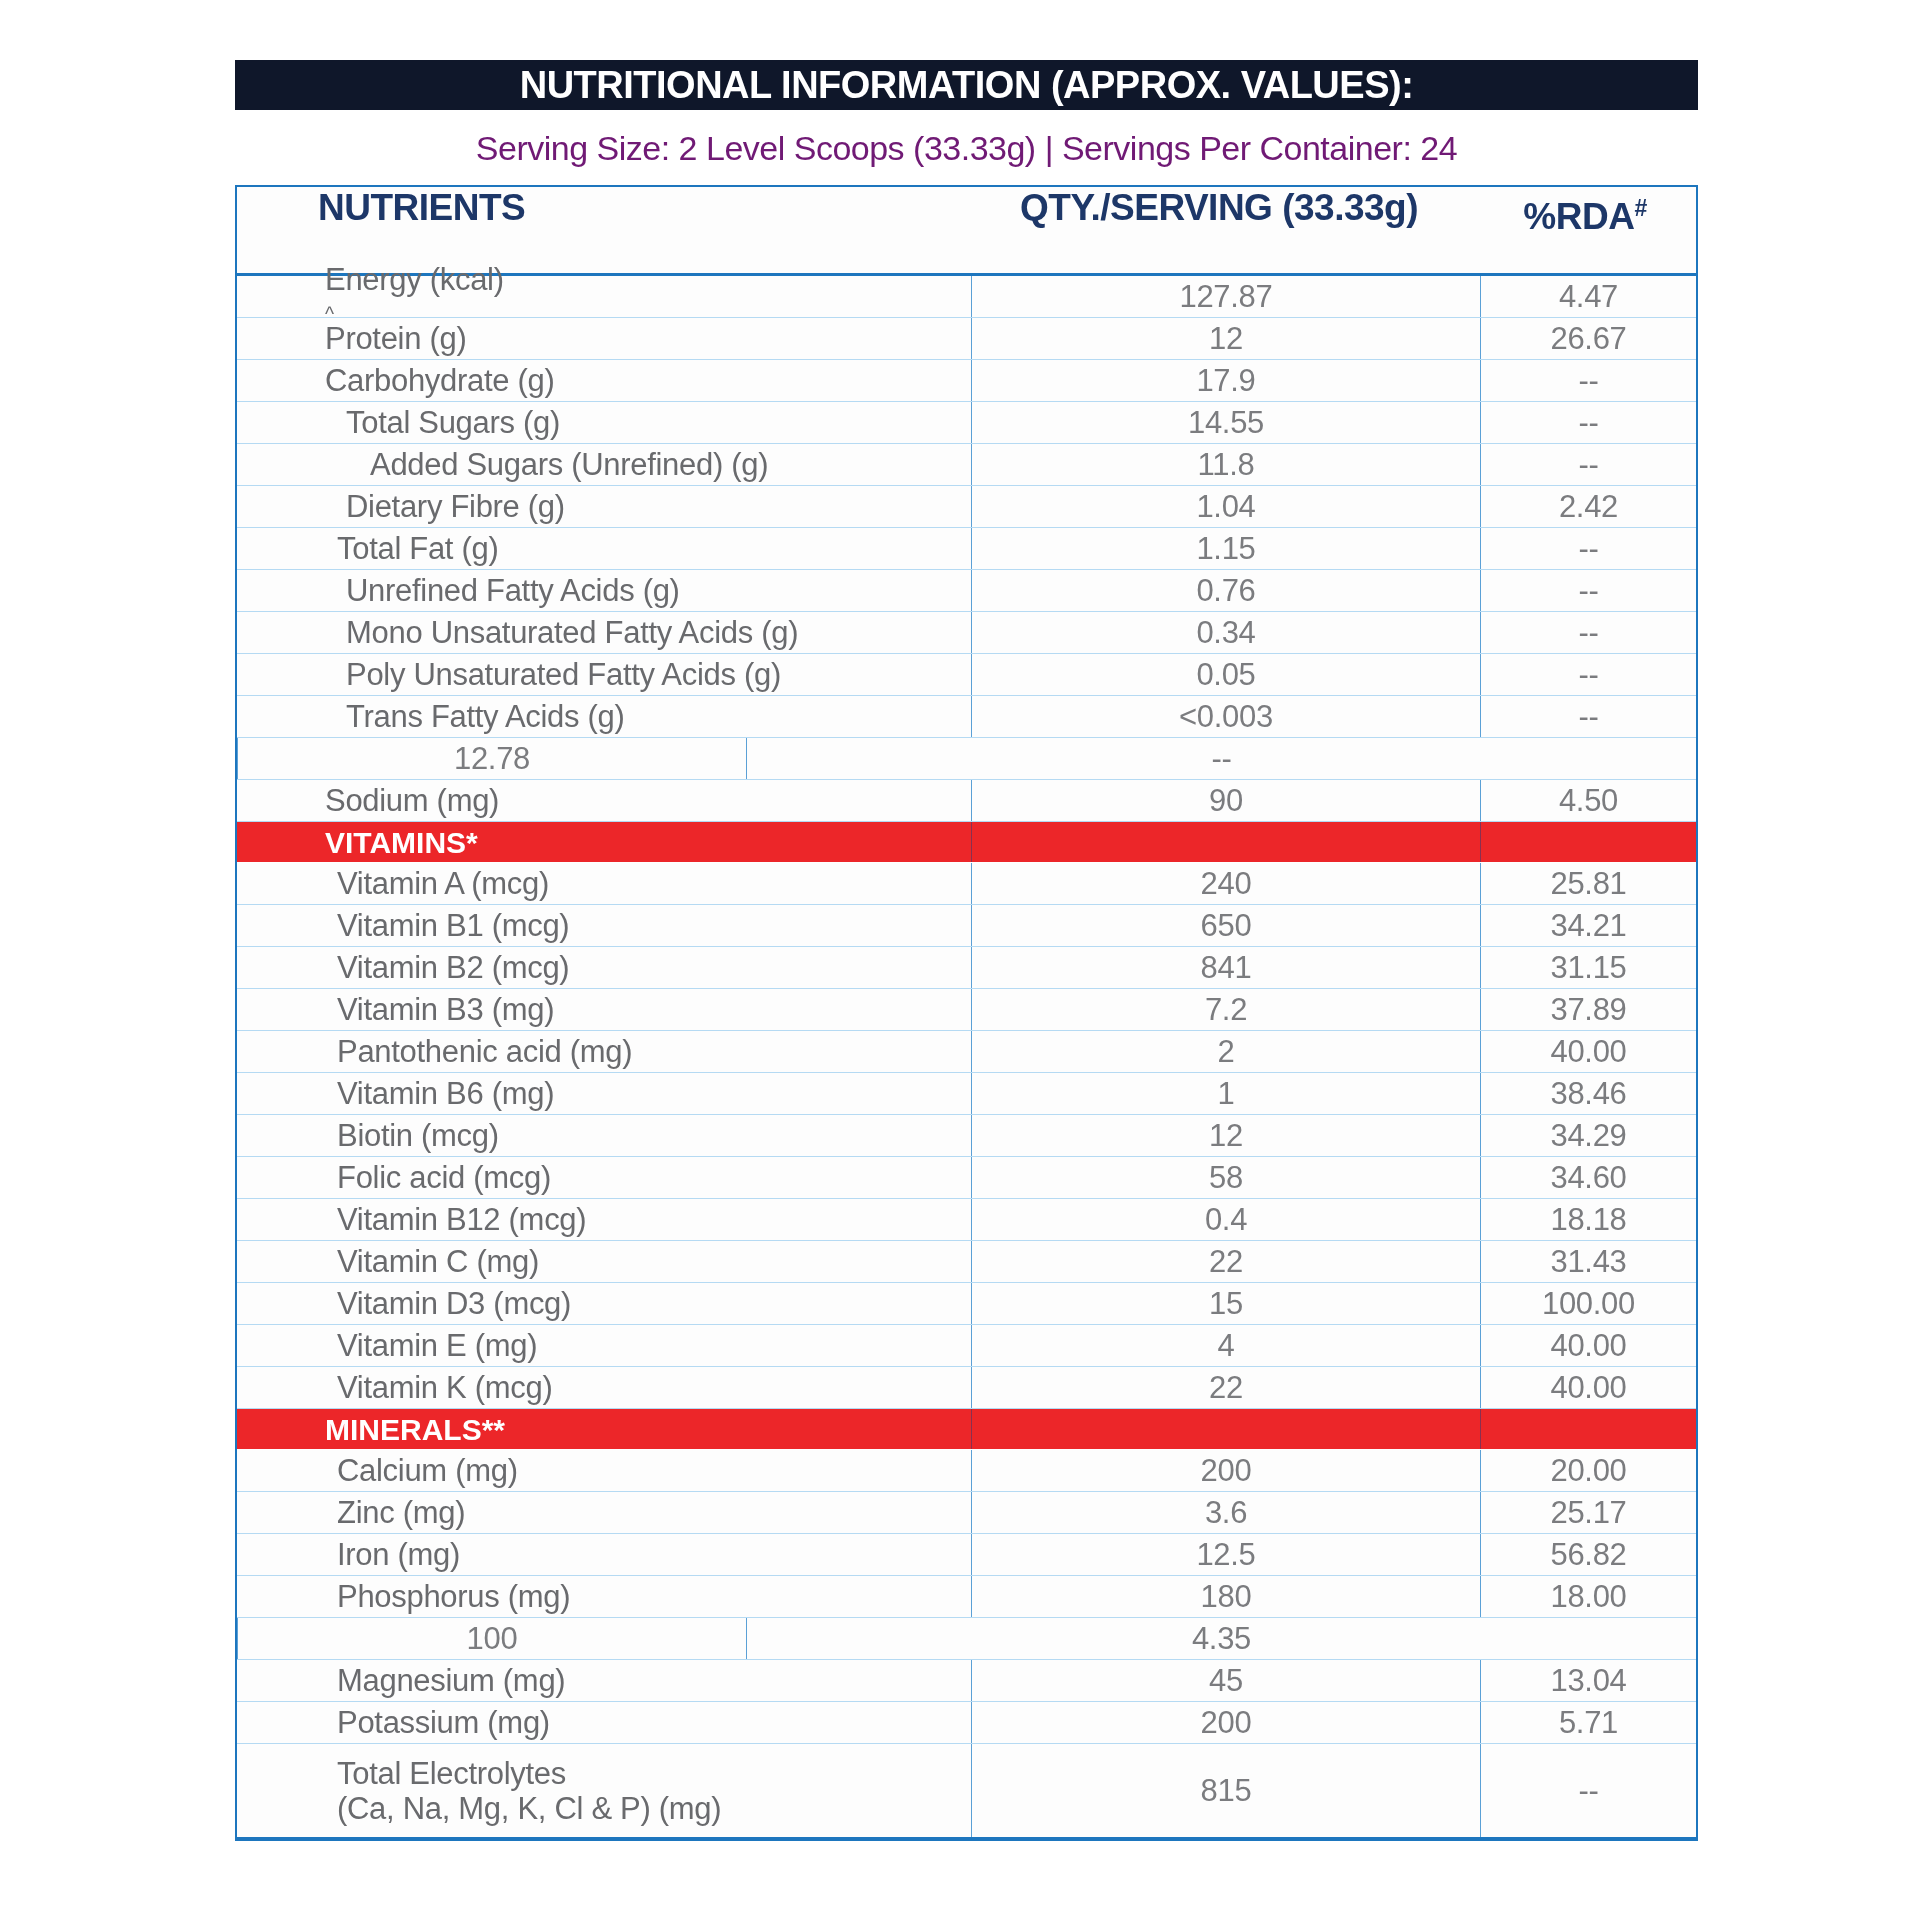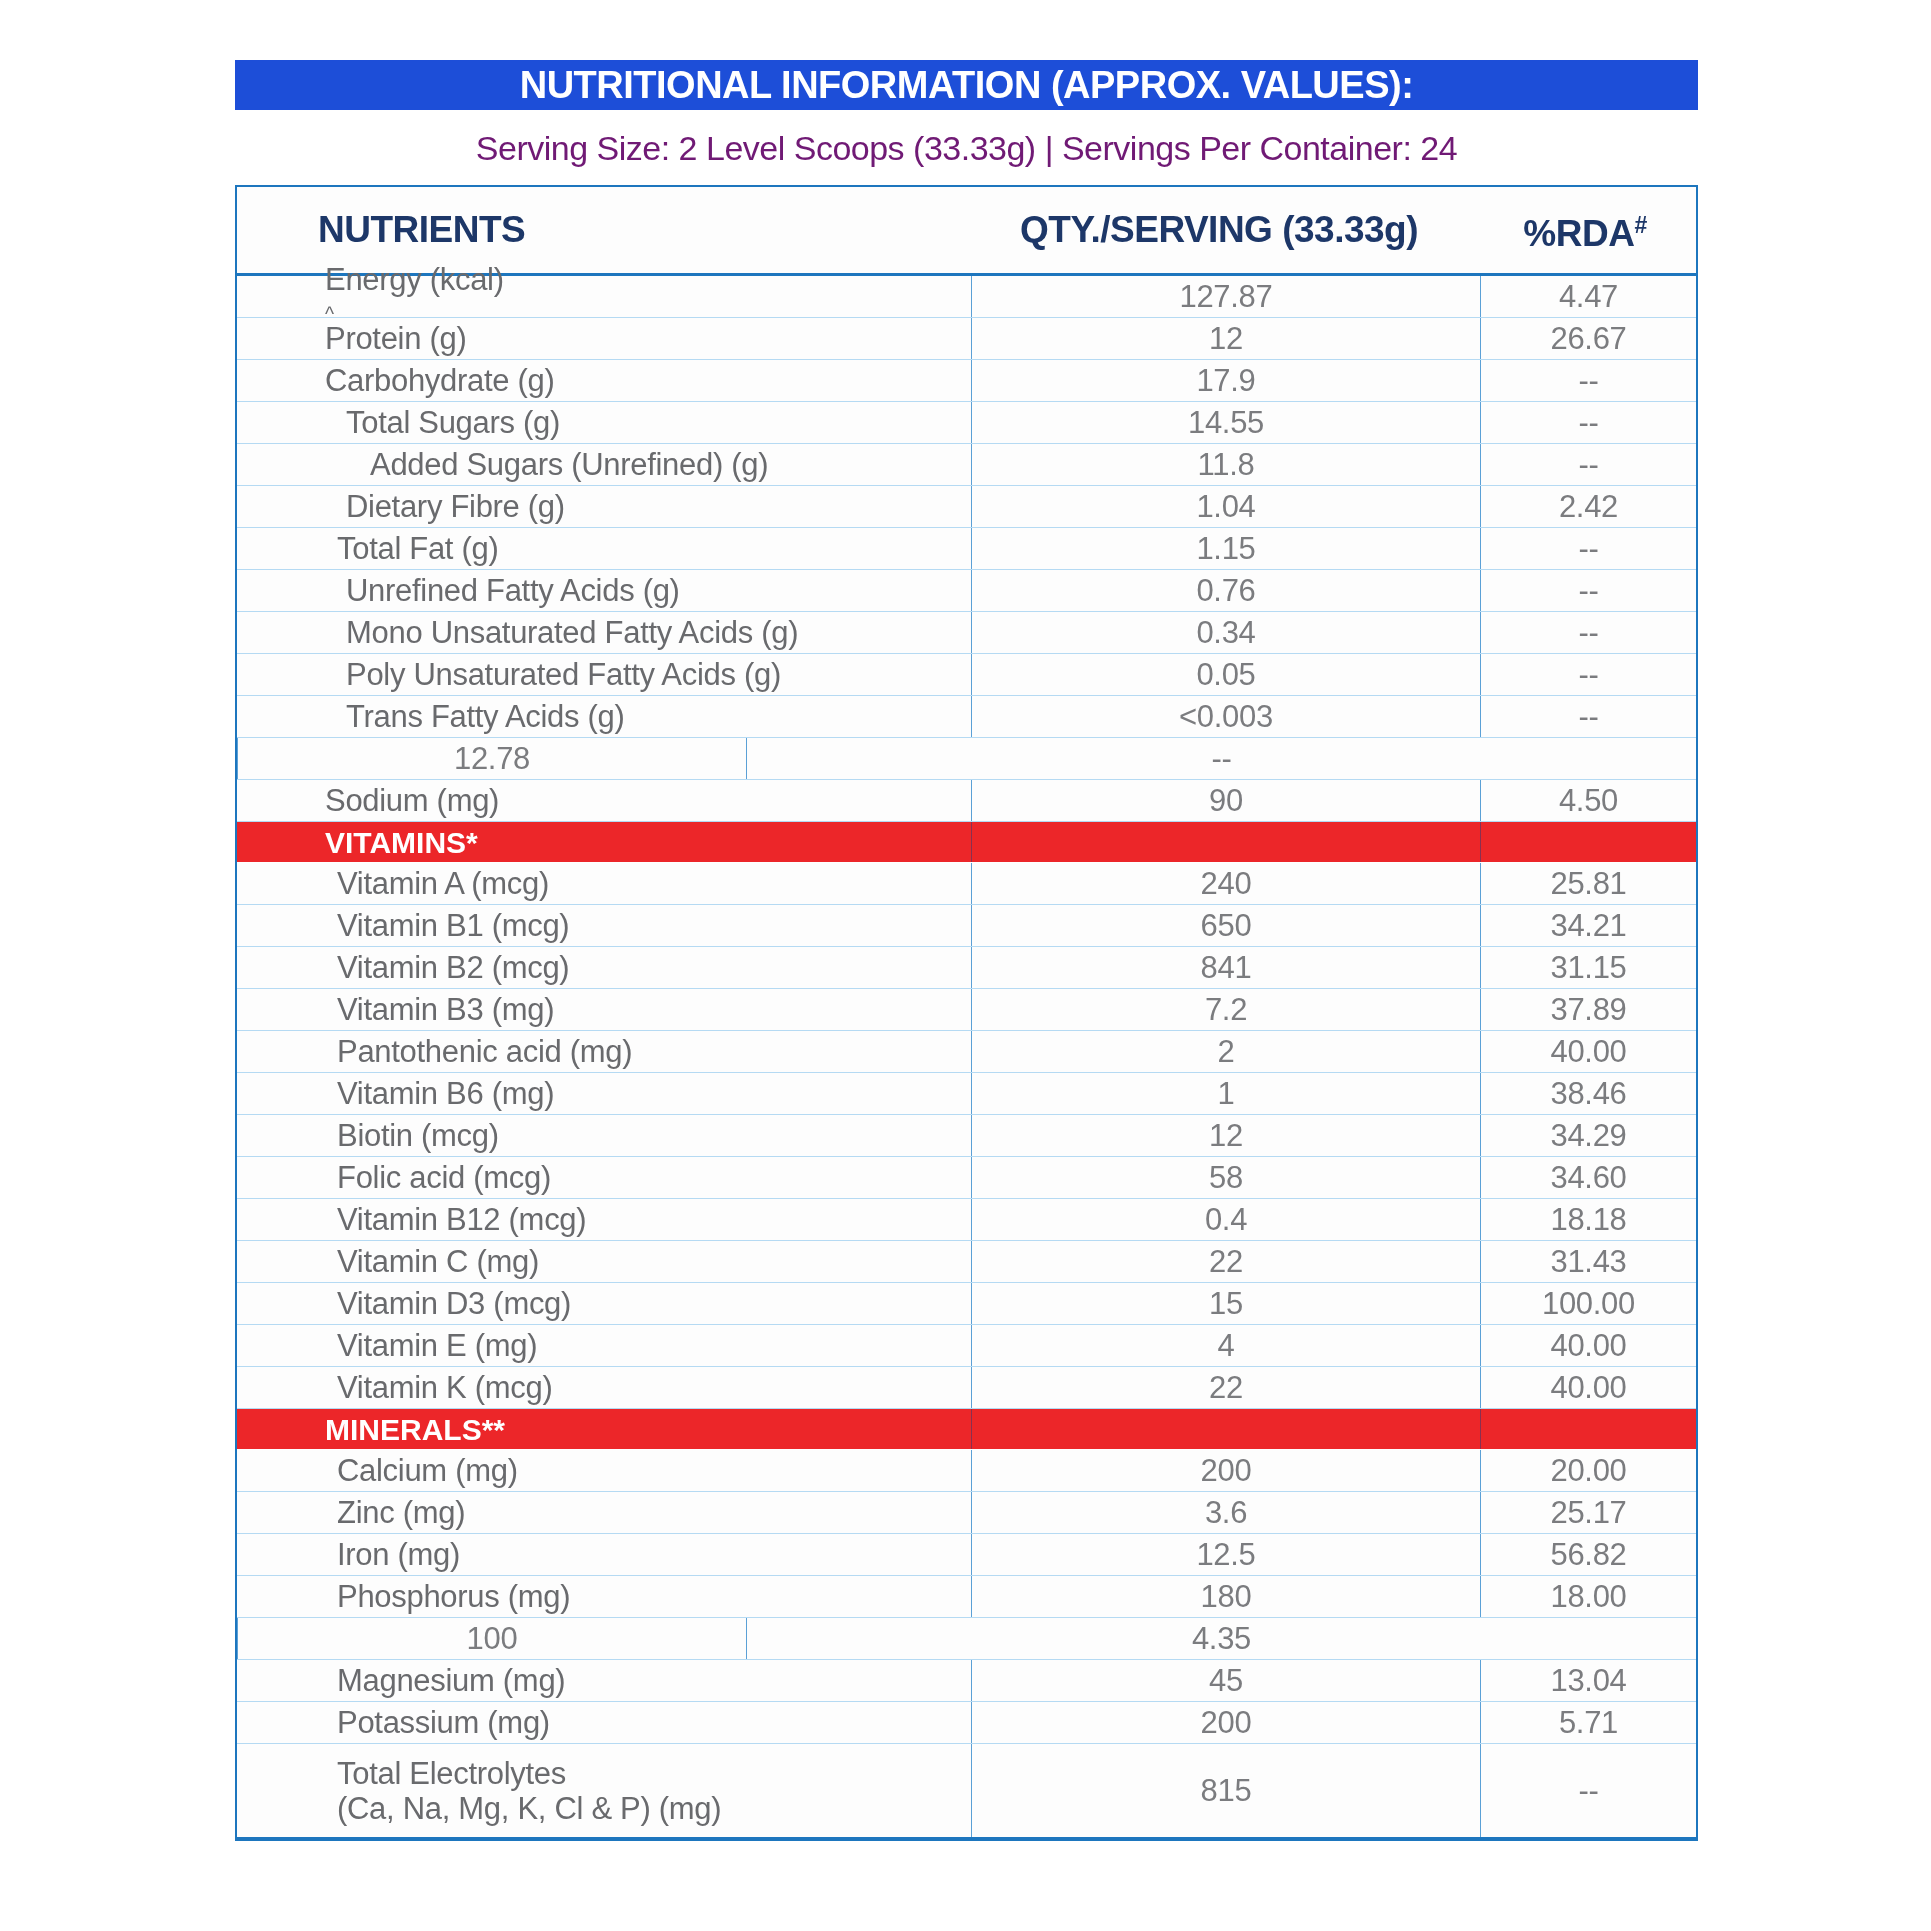--- a/index.html
+++ b/index.html
@@ -8,21 +8,21 @@
     width: 1931px;
     height: 1931px;
     background: #ffffff;
     font-family: "Liberation Sans", sans-serif;
     overflow: hidden;
   }
   .title-bar {
     position: absolute;
     left: 235px; top: 60px;
     width: 1463px; height: 50px;
-    background: #1d4ed8;
+    background: #0f172a;
     color: #ffffff;
     display: flex; align-items: center; justify-content: center;
     font-size: 38px; font-weight: bold;
     letter-spacing: -0.5px;
   }
   .serving-line {
     position: absolute;
     left: 235px; top: 129px;
     width: 1463px;
     text-align: center;
@@ -36,21 +36,21 @@
     width: 1463px;
     box-sizing: border-box;
     border: 2.9px solid #1D76BE;
     border-bottom-width: 4.8px;
     background: #fdfdfd;
   }
   .thead {
     display: flex;
     height: 86px;
     border-bottom: 3.9px solid #1D76BE;
-    align-items: center;
+    align-items: flex-start;
     box-sizing: content-box;
   }
   .th { color: #1D3768; font-weight: bold; font-size: 37px; letter-spacing: -0.5px; }
   .th-label { width: 727px; padding-left: 81px; box-sizing: border-box; text-align: left; }
   .th-qty   { width: 510px; text-align: center; }
   .th-rda   { flex: 1; text-align: center; margin-top: 8px; }
   .th sup { font-size: 23px; }
 
   .row {
     display: flex;

